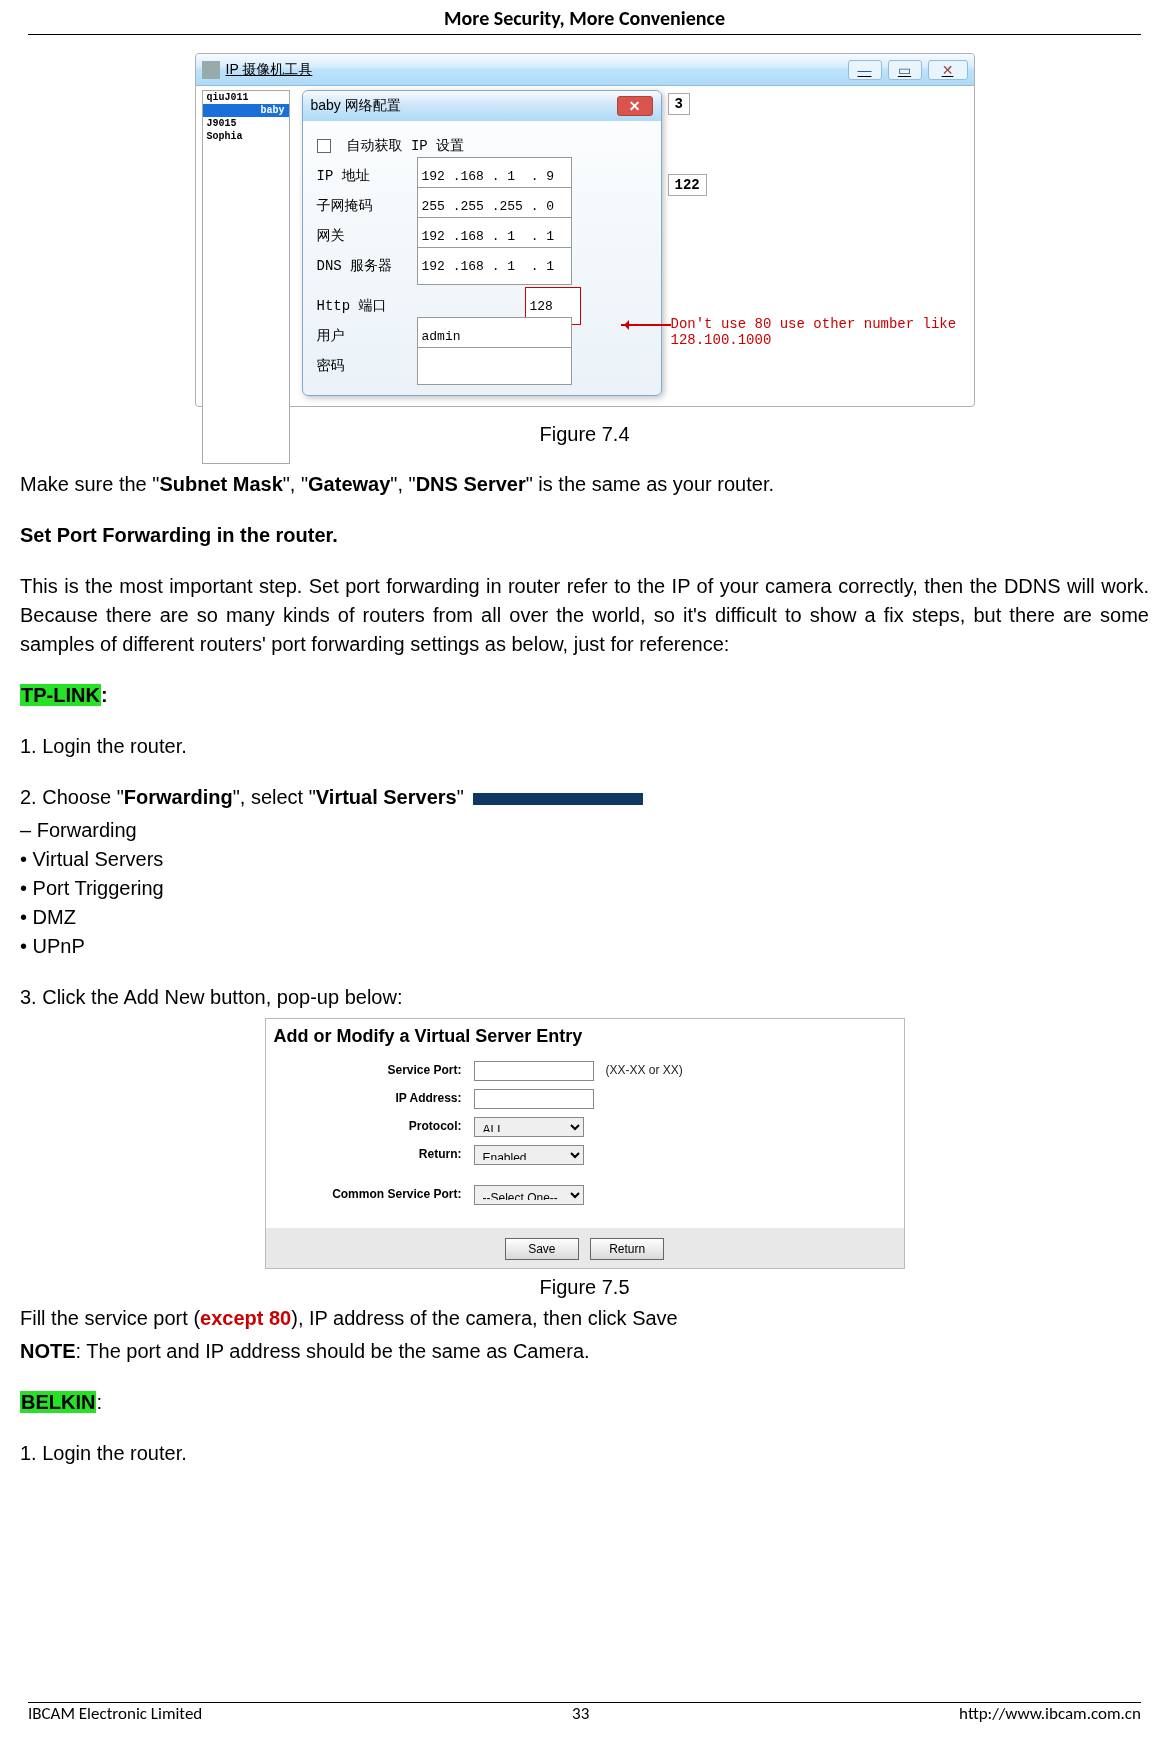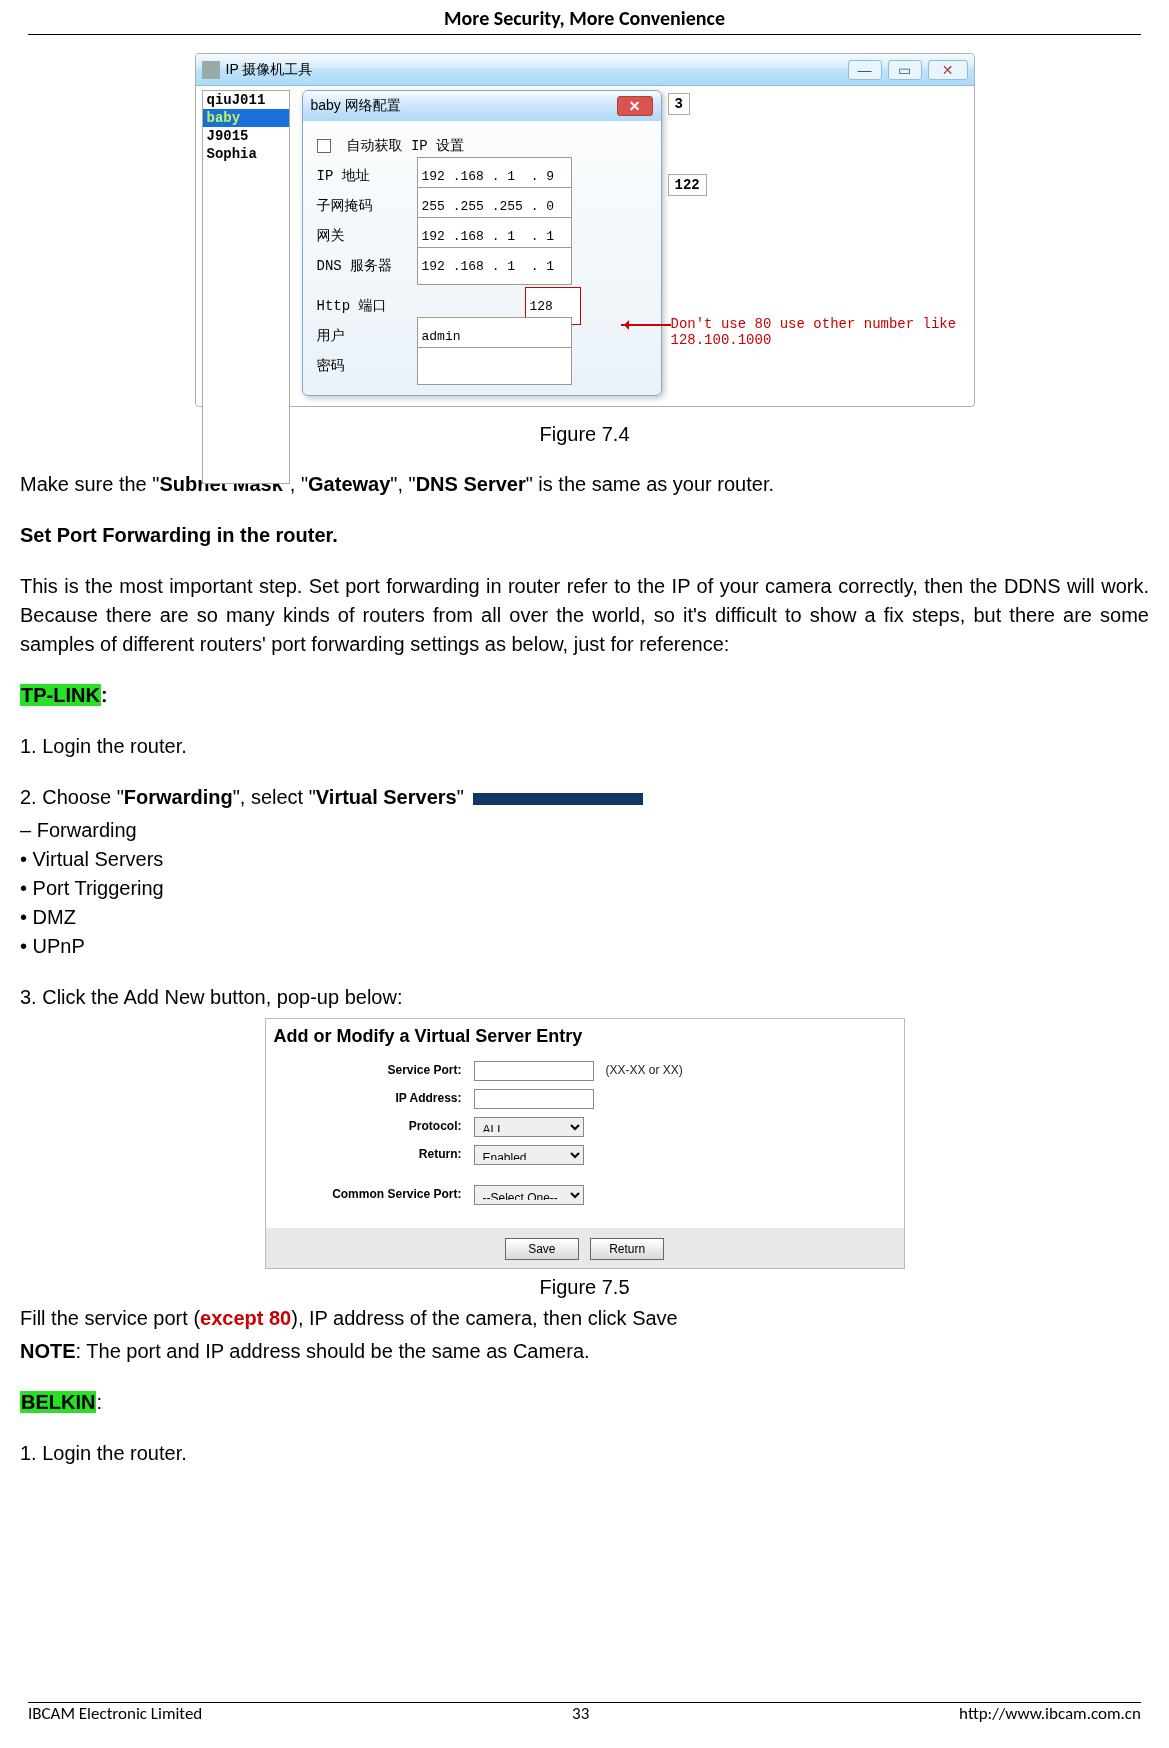--- a/index.html
+++ b/index.html
@@ -39,42 +39,43 @@
     position: relative;
   }
   .win74-title {
     height: 32px;
     background: linear-gradient(#f7fbff, #d9edfb 40%, #bde4fb 50%, #aed9f7);
     border-bottom: 1px solid #8fbde0;
     display: flex;
     align-items: center;
     padding: 0 6px;
     border-radius: 4px 4px 0 0;
+    text-decoration: underline;
   }
   .win74-title .icon {
     width: 18px; height: 18px; margin-right: 6px;
     background: #9aa;
     display: inline-block;
   }
   .win74-title .title { flex: 1; color: #000; }
   .win74-ctrls { display: flex; gap: 6px; }
   .win74-ctrls span {
     display: inline-flex; align-items:center; justify-content:center;
     width: 34px; height: 20px; border: 1px solid #8fbde0; border-radius: 3px;
     background: #e9f4fc; font-size: 14px; color: #2a5c8f;
   }
   .win74-ctrls .close { width: 40px; color:#944; }
   .win74-body { padding: 4px 6px 10px 6px; position: relative; }
   .device-list {
     border: 1px solid #aaa; background:#fff; width: 88px;
-    font-family: "Courier New", monospace; font-size: 14px; font-weight: bold;
+    font-family: "Courier New", monospace; font-size: 10px; font-weight: bold;
     position: absolute; top: 4px; left: 6px;
   }
   .device-list div { padding: 1px 4px; }
-  .device-list .sel { background:#1a6fd8; color:#bef264; }
+  .device-list .sel { background:#1a6fd8; color:#ffffff;text-align:right; }
   
   .dlg {
     position: relative;
     margin-left: 100px;
     margin-top: 0;
     width: 360px;
     background: linear-gradient(#fdfefe, #eaf2f8);
     border: 1px solid #7faad6;
     border-radius: 6px;
     box-shadow: 2px 2px 6px rgba(0,0,0,0.25);

